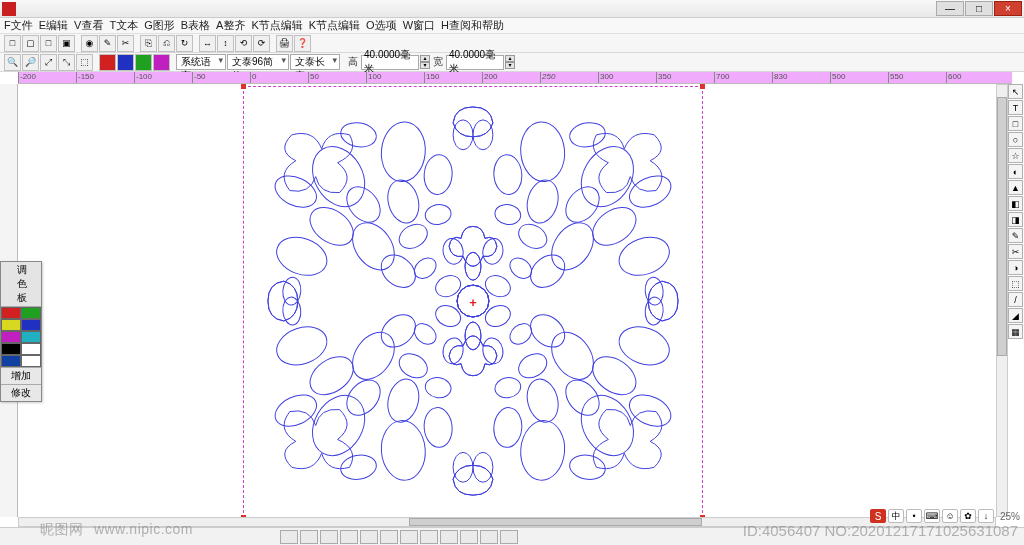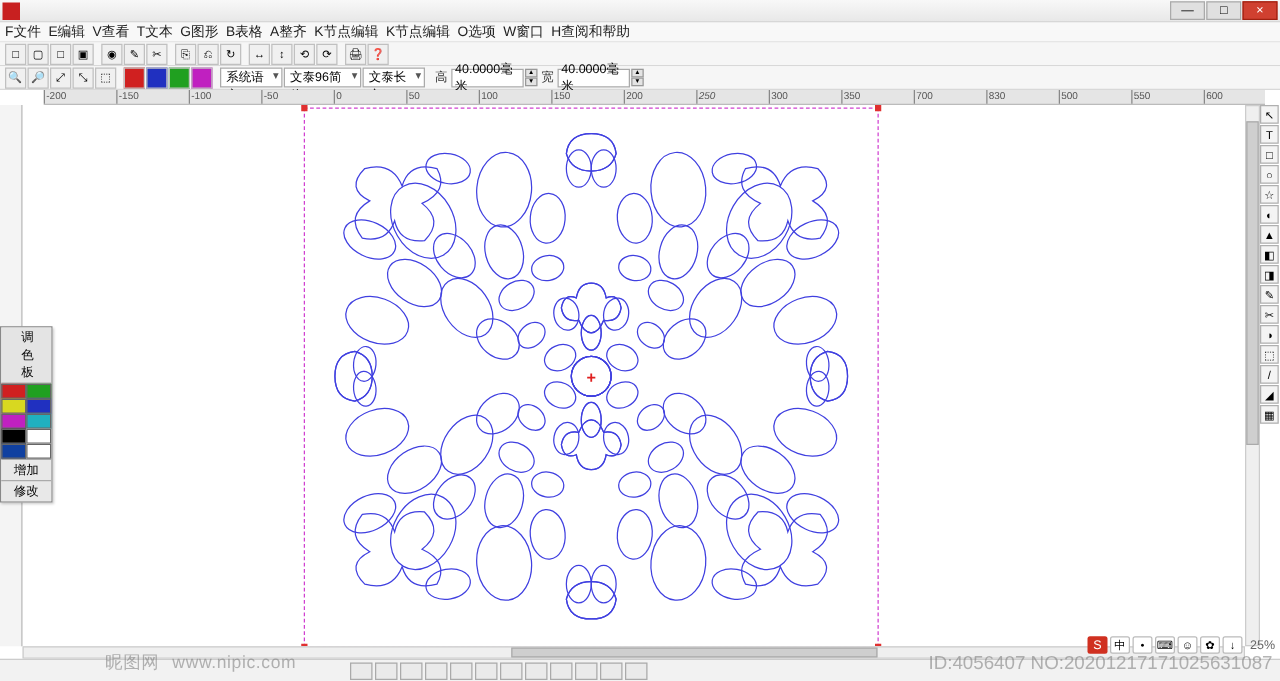--- a/index.html
+++ b/index.html
@@ -21,21 +21,21 @@
   .tb-btn { width: 17px; height: 17px; border: 1px solid #c0c0c0; background: #f0f0f0; display: flex; align-items: center; justify-content: center; font-size: 9px; cursor: pointer; }
   .tb-sep { width: 4px; }
   .tb-combo { height: 16px; border: 1px solid #aaa; background: #fff; font-size: 10px; padding: 0 14px 0 4px; position: relative; }
   .tb-combo::after { content: "▾"; position: absolute; right: 2px; top: 0; font-size: 9px; color: #555; }
   .tb-num { width: 58px; height: 15px; border: 1px solid #aaa; background: #fff; font-size: 10px; padding: 0 2px; display: flex; align-items: center; }
   .tb-lbl { font-size: 10px; color: #333; margin: 0 2px; }
   .tb-spin { display: flex; flex-direction: column; height: 15px; }
   .tb-spin div { width: 10px; height: 7px; background: #e4e4e4; border: 1px solid #999; font-size: 6px; line-height: 5px; text-align: center; cursor: pointer; }
 
   .workspace { position: absolute; top: 72px; left: 0; right: 0; bottom: 18px; background: #fff; }
-  .ruler-h { position: absolute; top: 0; left: 18px; right: 12px; height: 12px; background: #e5e5e5; border-bottom: 1px solid #bbb; margin-left: 17px; }
+  .ruler-h { position: absolute; top: 0; left: 18px; right: 12px; height: 12px; background: #f0abfc; border-bottom: 1px solid #bbb; }
   .ruler-h .tick { position: absolute; top: 0; bottom: 0; border-left: 1px solid #888; font-size: 8px; color: #555; padding-left: 1px; }
   .ruler-v { position: absolute; top: 12px; left: 0; bottom: 10px; width: 18px; background: #f4f4f4; border-right: 1px solid #bbb; }
   .canvas-area { position: absolute; top: 12px; left: 18px; right: 28px; bottom: 10px; overflow: hidden; }
   .scrollbar-v { position: absolute; top: 12px; right: 16px; bottom: 10px; width: 12px; background: #efefef; border: 1px solid #ccc; }
   .scrollbar-v .thumb { position: absolute; left: 0; right: 0; top: 12px; height: 60%; background: #cfcfcf; border: 1px solid #aaa; }
   .scrollbar-h { position: absolute; left: 18px; right: 28px; bottom: 0; height: 10px; background: #efefef; border: 1px solid #ccc; }
   .scrollbar-h .thumb { position: absolute; top: 0; bottom: 0; left: 40%; width: 30%; background: #cfcfcf; border: 1px solid #aaa; }
   
   .right-tools { position: absolute; top: 12px; right: 0; width: 16px; display: flex; flex-direction: column; gap: 1px; }
   .right-tools .rt-btn { width: 15px; height: 15px; border: 1px solid #b0b0b0; background: #f4f4f4; font-size: 9px; display: flex; align-items: center; justify-content: center; cursor: pointer; }
@@ -54,21 +54,21 @@
   .color-panel .hdr { font-size: 10px; text-align: center; background: #e4e4e4; border-bottom: 1px solid #aaa; padding: 1px 16px; }
   .color-rows { display: flex; flex-direction: column; }
   .color-row { display: flex; height: 12px; }
   .color-cell { flex: 1; border: 1px solid #666; }
   .cp-btn { font-size: 10px; text-align: center; background: #e8e8e8; border-top: 1px solid #aaa; padding: 1px 0; cursor: pointer; }
   
   .statusbar { position: absolute; left: 0; right: 0; bottom: 0; height: 18px; background: #f2f2f2; border-top: 1px solid #ccc; display: flex; align-items: center; font-size: 10px; }
   .statusbar .btns { display: flex; gap: 2px; margin-left: 280px; }
   .statusbar .st-btn { width: 18px; height: 14px; border: 1px solid #aaa; background: #eaeaea; }
   
-  .watermark { position: absolute; left: 40px; bottom: 6px; color: rgba(120,120,120,.55); font-size: 14px; letter-spacing: .5px; margin-left: 44px; }
+  .watermark { position: absolute; left: 40px; bottom: 6px; color: rgba(120,120,120,.55); font-size: 14px; letter-spacing: .5px; }
   .watermark .cn { font-weight: 500; margin-right: 6px; }
   .wm-right { position: absolute; right: 6px; bottom: 6px; color: rgba(120,120,120,.55); font-size: 15px; }
   
   .ime-bar { position: absolute; right: 4px; bottom: 22px; display: flex; gap: 2px; align-items: center; font-size: 10px; }
   .ime-bar .ime-btn { width: 16px; height: 14px; border: 1px solid #bbb; background: #fff; display: flex; align-items: center; justify-content: center; border-radius: 2px; font-size: 9px; }
   .ime-bar .s-red { width: 16px; height: 14px; background: #d03020; color: #fff; border-radius: 2px; display: flex; align-items: center; justify-content: center; }
 </style>
 </head>
 <body>
 

